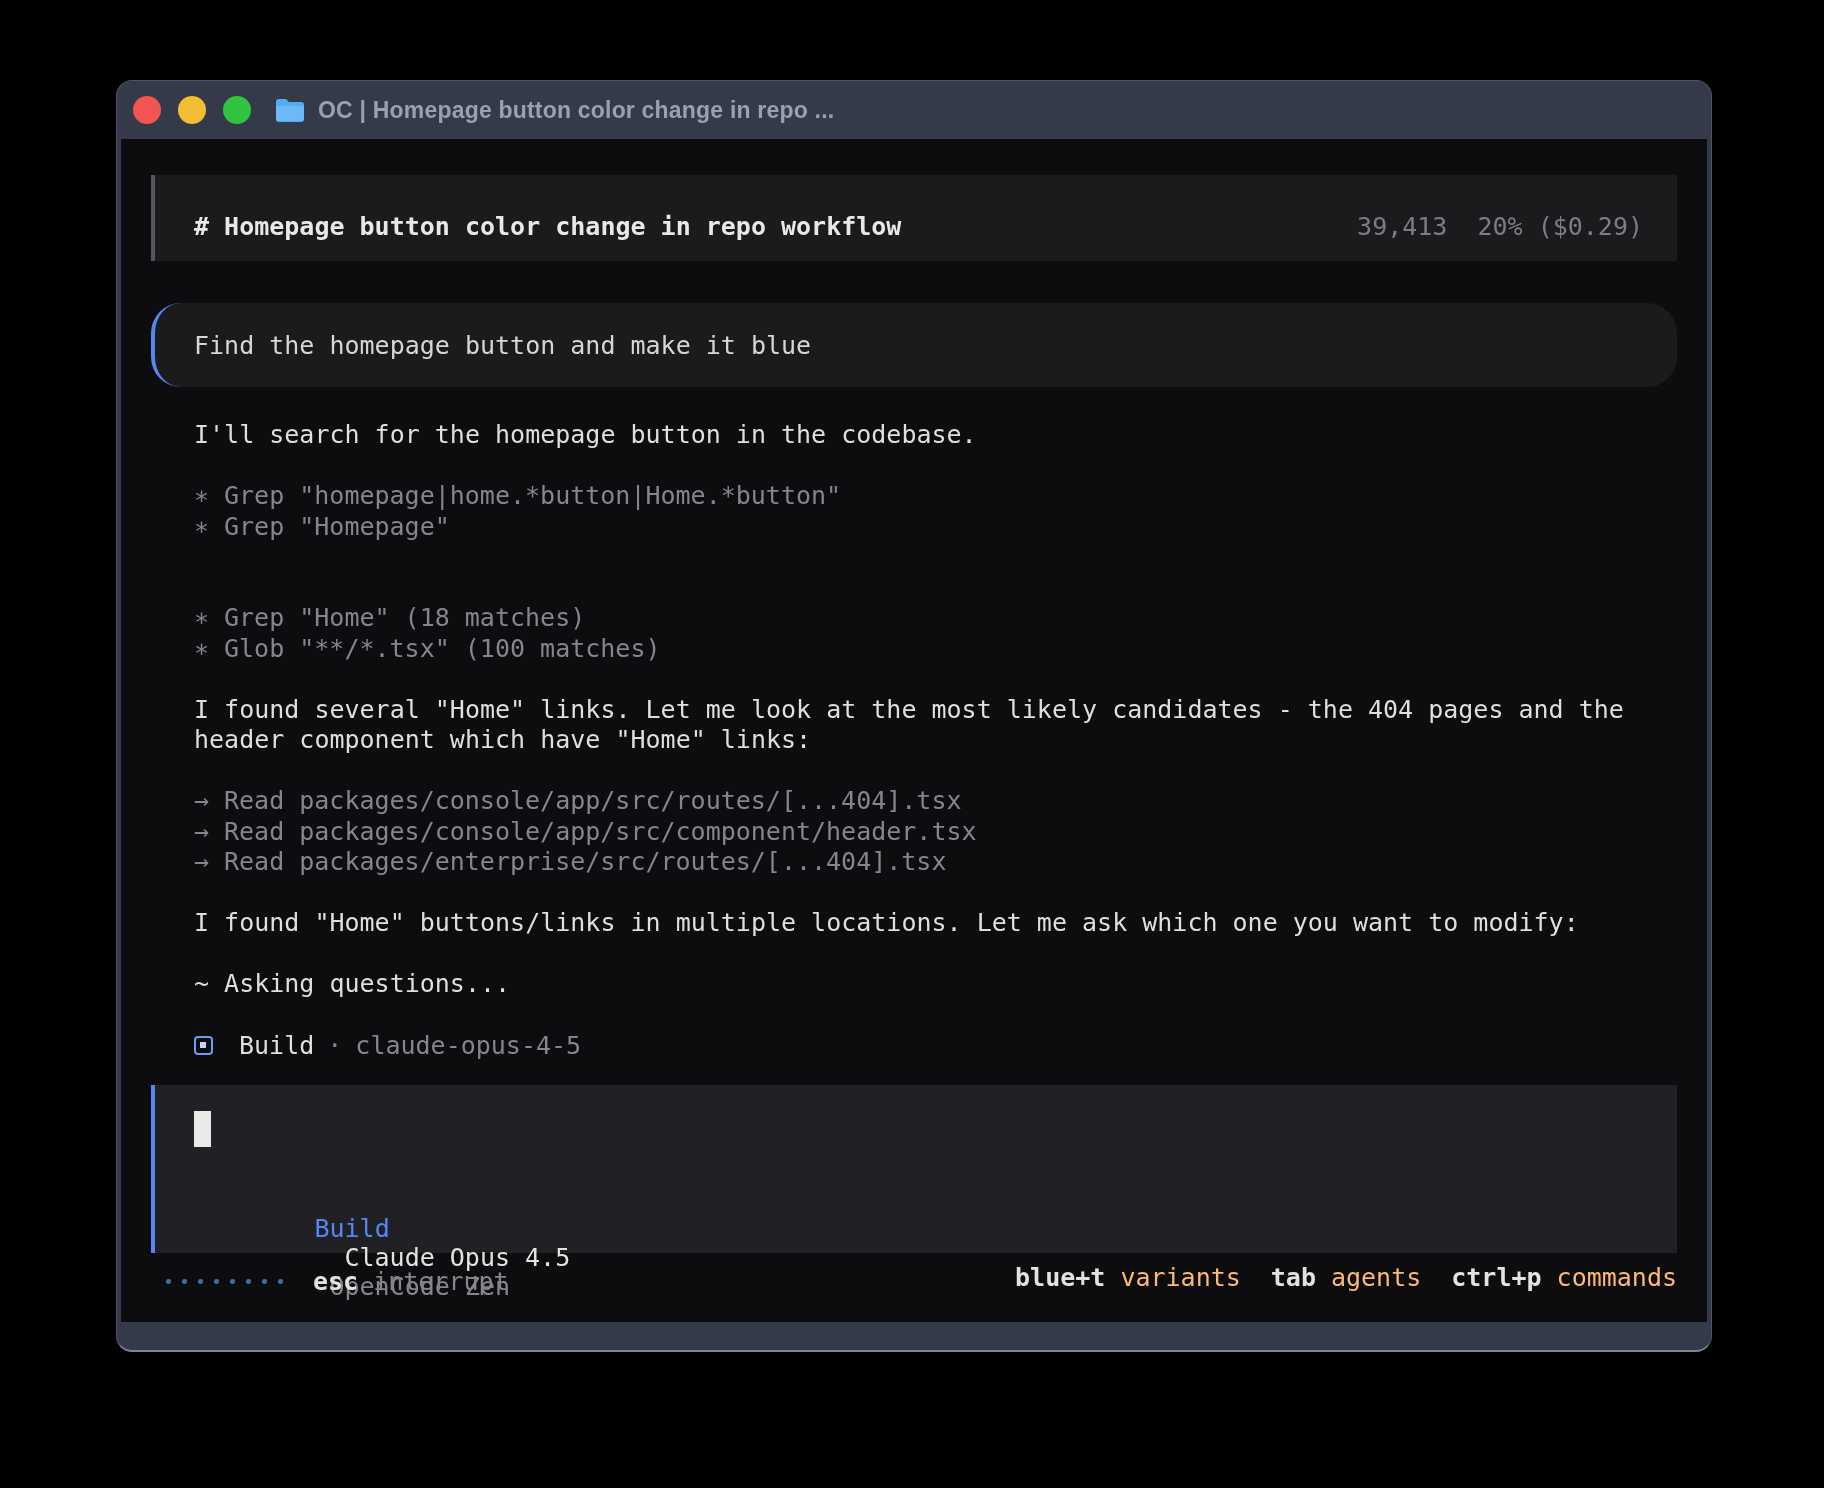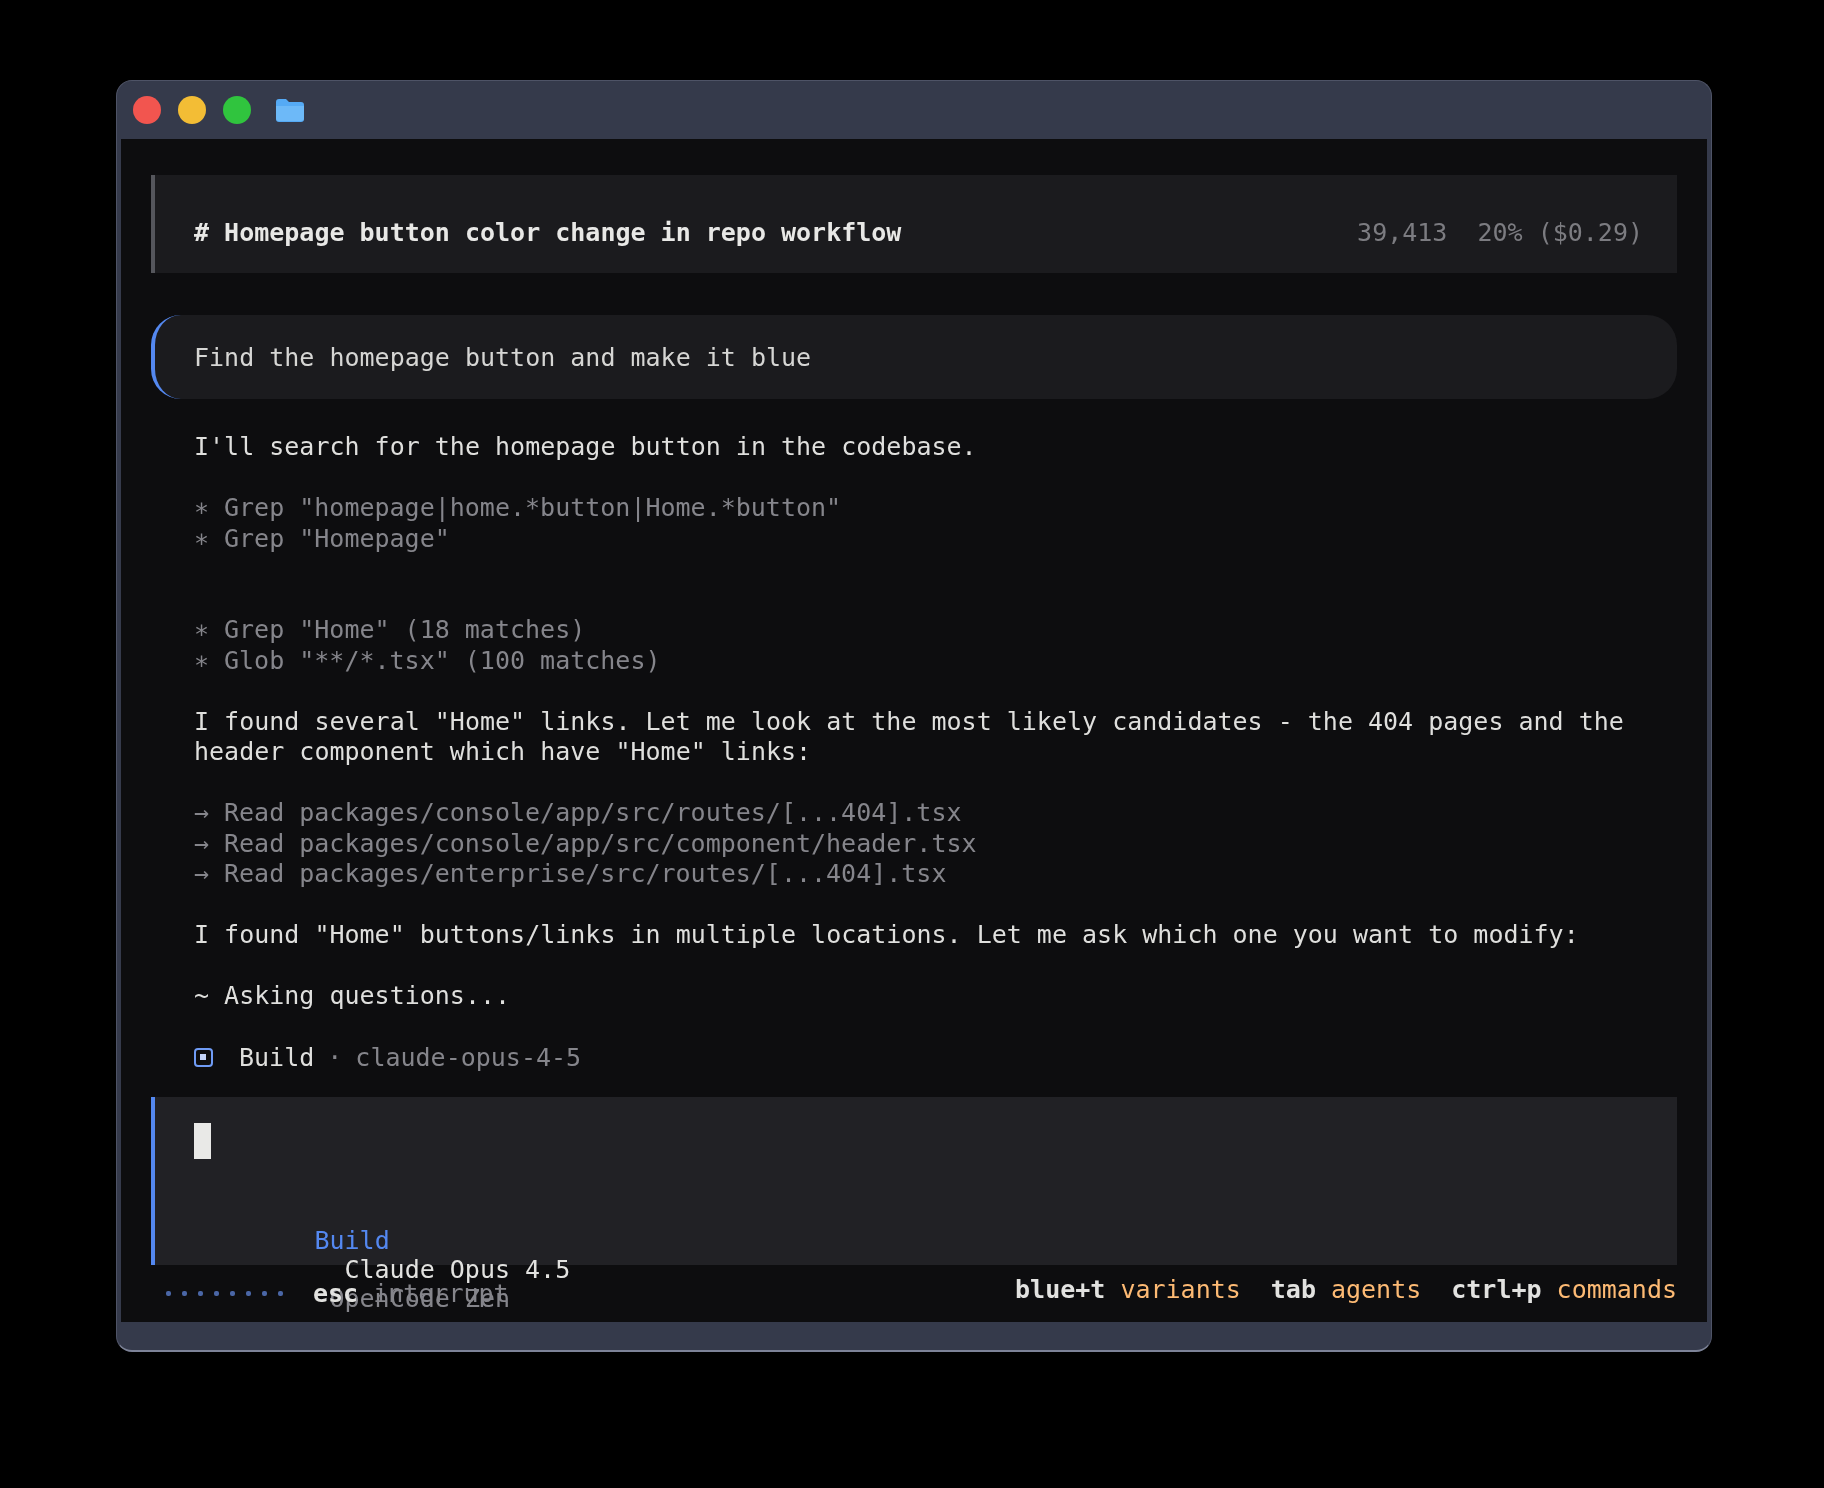--- a/index.html
+++ b/index.html
@@ -47,21 +47,21 @@
     position: absolute;
     top: 58px; left: 4px; right: 4px; bottom: 28px;
     background: #0d0d0f;
     overflow: hidden;
     padding: 36px 30px 0 30px;
     font-size: 25px;
     color: #dfdfdd;
   }
 
   .hdr-box {
-    height: 98px;
+    height: 86px;
     background: #1b1b1e;
     border-left: 4px solid #55565c;
     display: flex;
     align-items: center;
     justify-content: space-between;
     padding: 16px 34px 0 39px;
   }
   .hdr-title { font-weight: bold; color: #e8e8e6; white-space: pre; }
   .hdr-stats { color: #7c7c81; white-space: pre; }
   .hdr-stats .stats-right { margin-left: 30px; }
@@ -160,20 +160,21 @@
       <div class="light red"></div>
       <div class="light yellow"></div>
       <div class="light green"></div>
     </div>
     <span class="folder-icon">
       <svg width="30" height="25" viewBox="0 0 30 25">
         <path d="M1 4 a3 3 0 0 1 3-3 h7 l3 3 h12 a3 3 0 0 1 3 3 v14 a3 3 0 0 1 -3 3 h-22 a3 3 0 0 1 -3-3 z" fill="#55aaf5"></path>
         <path d="M1 8 h28 v12 a3 3 0 0 1 -3 3 h-22 a3 3 0 0 1 -3-3 z" fill="#6db9f8"></path>
       </svg>
     </span>
+    <span class="win-title">OC | Homepage button color change in repo ...</span>
   </div>
 
   <div class="term">
 
     <div class="hdr-box">
       <span class="hdr-title"># Homepage button color change in repo workflow</span>
       <span class="hdr-stats"><span>39,413</span><span class="stats-right">20% ($0.29)</span></span>
     </div>
 
     <div class="user-box">

